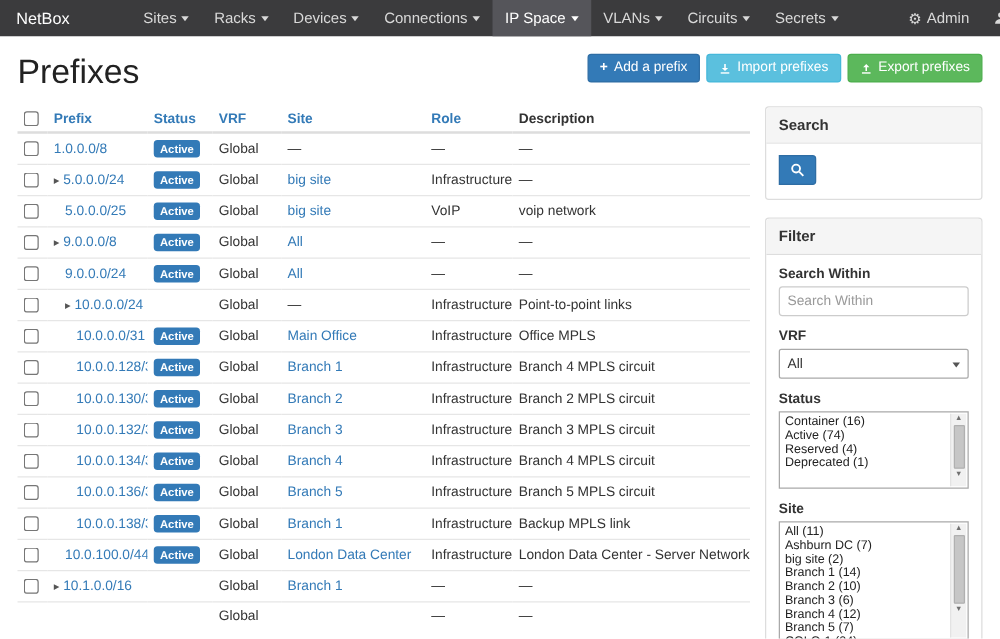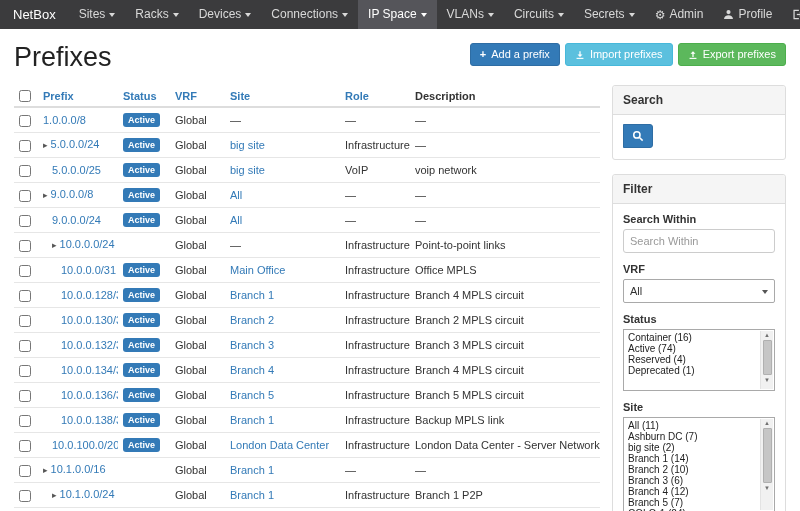--- a/index.html
+++ b/index.html
@@ -2,21 +2,21 @@
 <html><head>
 <meta charset="utf-8">
 <style>
   * { box-sizing: border-box; }
   html,body { margin:0; padding:0; background:#fff; }
   .page {
     position:relative; width:800px; height:511px; overflow:hidden;
     background:#fff; font-family:"Liberation Sans", sans-serif; color:#333;
   }
   
-  .navbar { height:29px; background:#3b3b3d; display:flex; align-items:stretch; font-size:12px; }
+  .navbar { height:29px; background:#3b3b3d; display:flex; align-items:stretch; font-size:12px;gap:36px; }
   .brand { color:#fff; padding:0 13px; line-height:29px; font-size:13px; cursor:pointer; }
   .nav-items { display:flex;align-items:center; }
   .nav-item { padding:0 10px; line-height:29px; color:#d9d9d9; cursor:pointer; white-space:nowrap; display:flex; align-items:center; gap:4px; }
   .nav-item.active { background:#55555a; color:#fff; }
   .navcaret { width:0; height:0; border-left:3px solid transparent; border-right:3px solid transparent; border-top:4px solid currentColor; display:inline-block; }
   .nav-right { margin-left:auto; display:flex; padding-right:6px; }
   .navicon { display:inline-flex; align-items:center; font-size:12px; line-height:1; }
   
   .content { padding:0 14px; }
   .header-row { display:flex; justify-content:space-between; align-items:flex-start; }
@@ -302,44 +302,35 @@
                 <td><input type="checkbox" style=""></td>
                 <td style="padding-left: 23px;"><a href="#">10.0.0.138/31</a></td>
                 <td><span class="badge badge-active">Active</span></td>
                 <td>Global</td>
                 <td><a href="#">Branch 1</a></td>
                 <td>Infrastructure</td>
                 <td>Backup MPLS link</td>
               </tr>
               <tr>
                 <td><input type="checkbox" style=""></td>
-                <td style="padding-left: 14px;"><a href="#">10.0.100.0/20</a></td>
+                <td style="padding-left: 14px;"><a href="#">10.0.100.0/44</a></td>
                 <td><span class="badge badge-active">Active</span></td>
                 <td>Global</td>
                 <td><a href="#">London Data Center</a></td>
                 <td>Infrastructure</td>
                 <td>London Data Center - Server Network</td>
               </tr>
               <tr>
                 <td><input type="checkbox" style=""></td>
                 <td style="padding-left: 5px;"><span class="rowcaret">▸</span><a href="#">10.1.0.0/16</a></td>
                 <td><span class="badge badge-container">Container</span></td>
                 <td>Global</td>
                 <td><a href="#">Branch 1</a></td>
                 <td>—</td>
                 <td>—</td>
-              </tr>
-              <tr>
-                <td><input type="checkbox" style=""></td>
-                <td style="padding-left: 14px;"><span class="rowcaret">▸</span><a href="#">10.1.0.0/24</a></td>
-                <td><span class="badge badge-container">Container</span></td>
-                <td>Global</td>
-                <td><a href="#">Branch 1</a></td>
-                <td>Infrastructure</td>
-                <td>Branch 1 P2P</td>
               </tr>
               <tr>
                 <td></td>
                 <td style="padding-left: 23px;"></td>
                 <td></td>
                 <td>Global</td>
                 <td></td>
                 <td>—</td>
                 <td>—</td>
               </tr>

